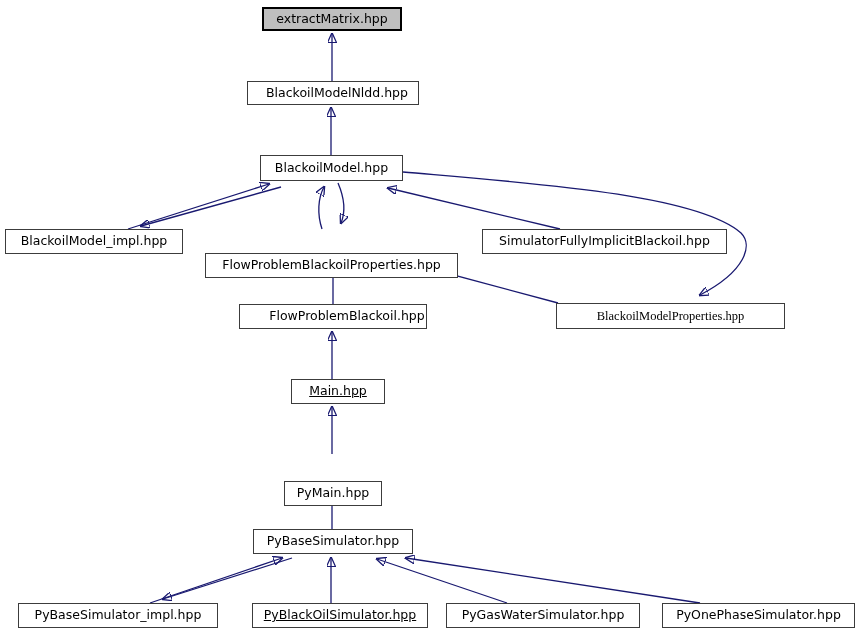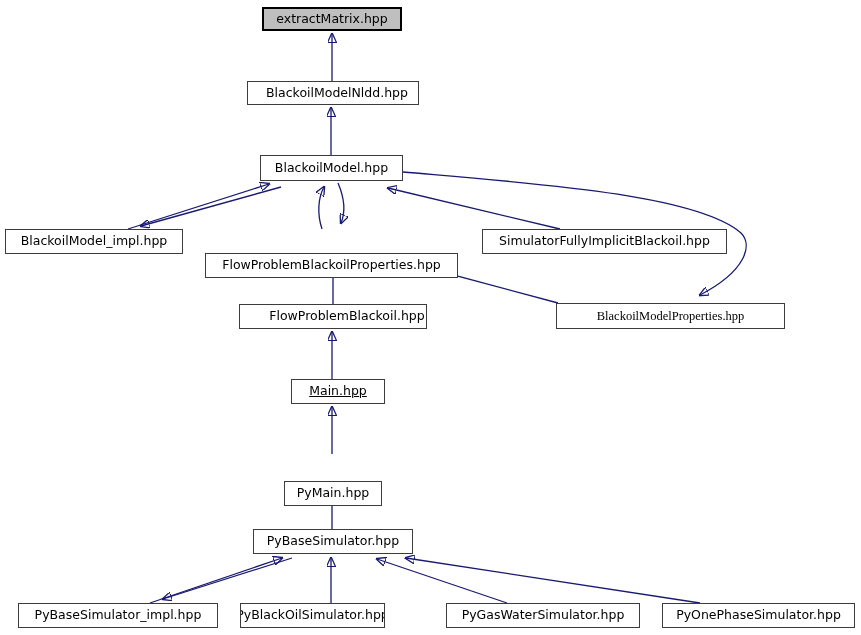--- a/index.html
+++ b/index.html
@@ -87,17 +87,17 @@
       <div class="node" style="left: 260px; top: 155px; width: 143px; height: 26px;">BlackoilModel.hpp</div>
       <div class="node" style="left: 5px; top: 229px; width: 178px; height: 25px;">BlackoilModel_impl.hpp</div>
       <div class="node" style="left: 205px; top: 229px; width: 253px; height: 25px; margin-top: 24px;">FlowProblemBlackoilProperties.hpp</div>
       <div class="node" style="left: 482px; top: 229px; width: 245px; height: 25px;">SimulatorFullyImplicitBlackoil.hpp</div>
       <div class="node" style="left: 239px; top: 304px; width: 188px; height: 25px; padding-left: 28px;">FlowProblemBlackoil.hpp</div>
       <div class="node" style="left: 556px; top: 303px; width: 229px; height: 26px; font-family: Liberation Serif, serif;">BlackoilModelProperties.hpp</div>
       <div class="node" style="left: 291px; top: 379px; width: 94px; height: 25px; text-decoration: underline;">Main.hpp</div>
       <div class="node" style="left: 284px; top: 454px; width: 98px; height: 25px; margin-top: 27px;">PyMain.hpp</div>
       <div class="node" style="left: 253px; top: 529px; width: 160px; height: 25px;">PyBaseSimulator.hpp</div>
       <div class="node" style="left: 18px; top: 603px; width: 200px; height: 25px;">PyBaseSimulator_impl.hpp</div>
-      <div class="node" style="left: 240px; top: 603px; width: 145px; height: 25px;">PyBlackOilSimulator.hpp</div>
+      <div class="node" style="left: 252px; top: 603px; width: 176px; height: 25px; text-decoration: underline;">PyBlackOilSimulator.hpp</div>
       <div class="node" style="left: 446px; top: 603px; width: 194px; height: 25px; text-align: center;">PyGasWaterSimulator.hpp</div>
       <div class="node" style="left: 662px; top: 603px; width: 193px; height: 25px;">PyOnePhaseSimulator.hpp</div>
     </div>
 </div>
 
 </body></html>

